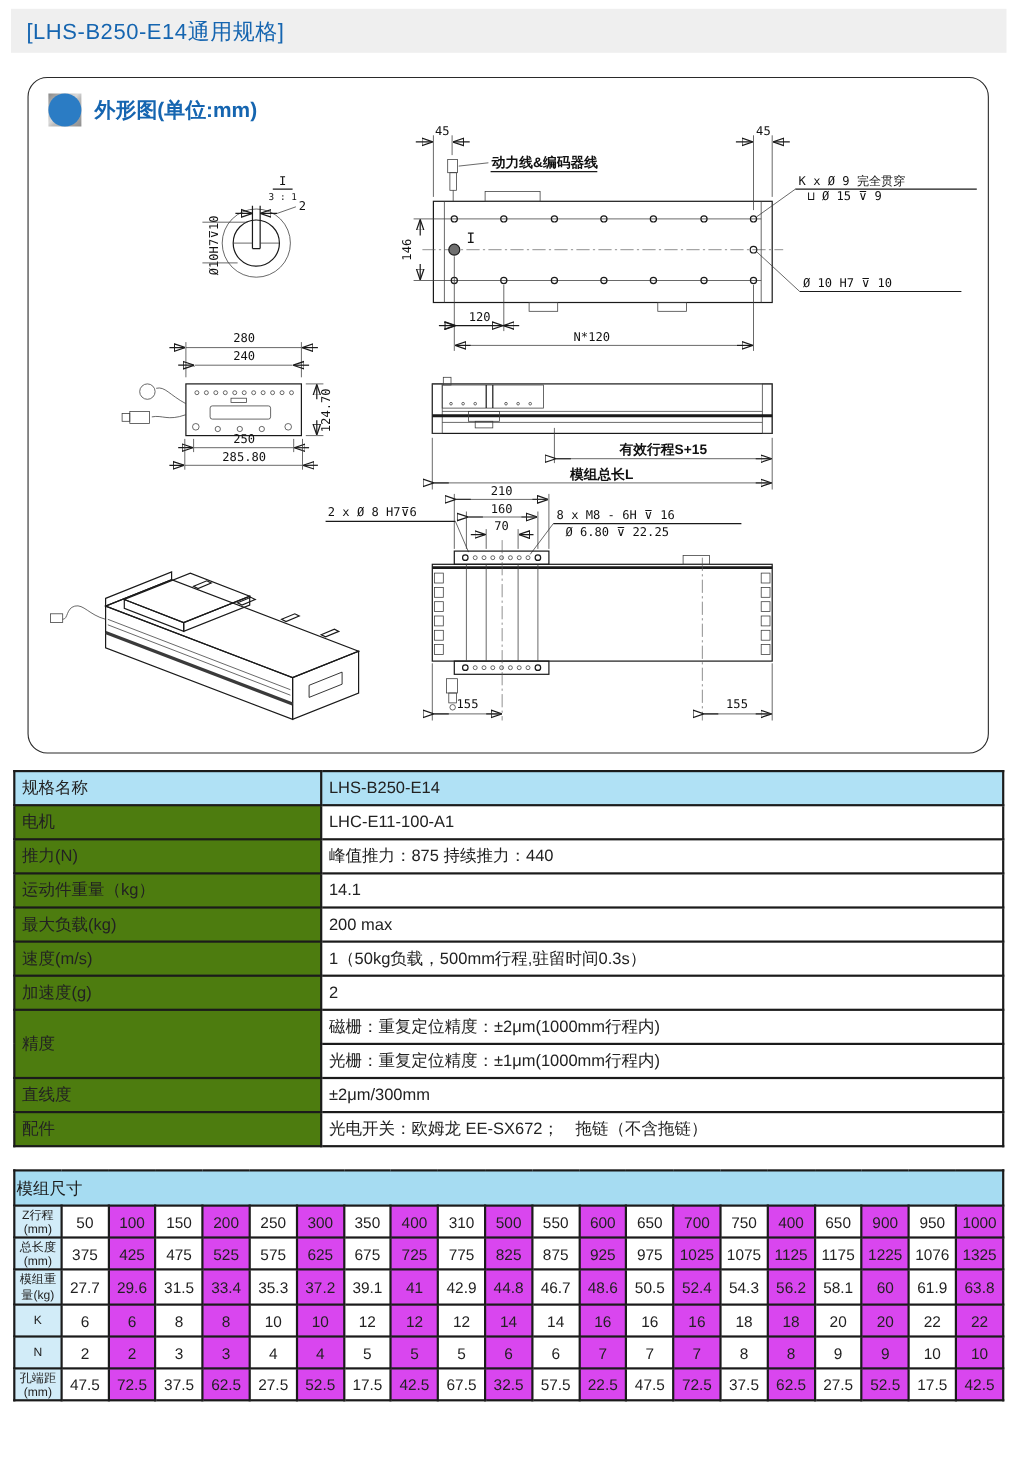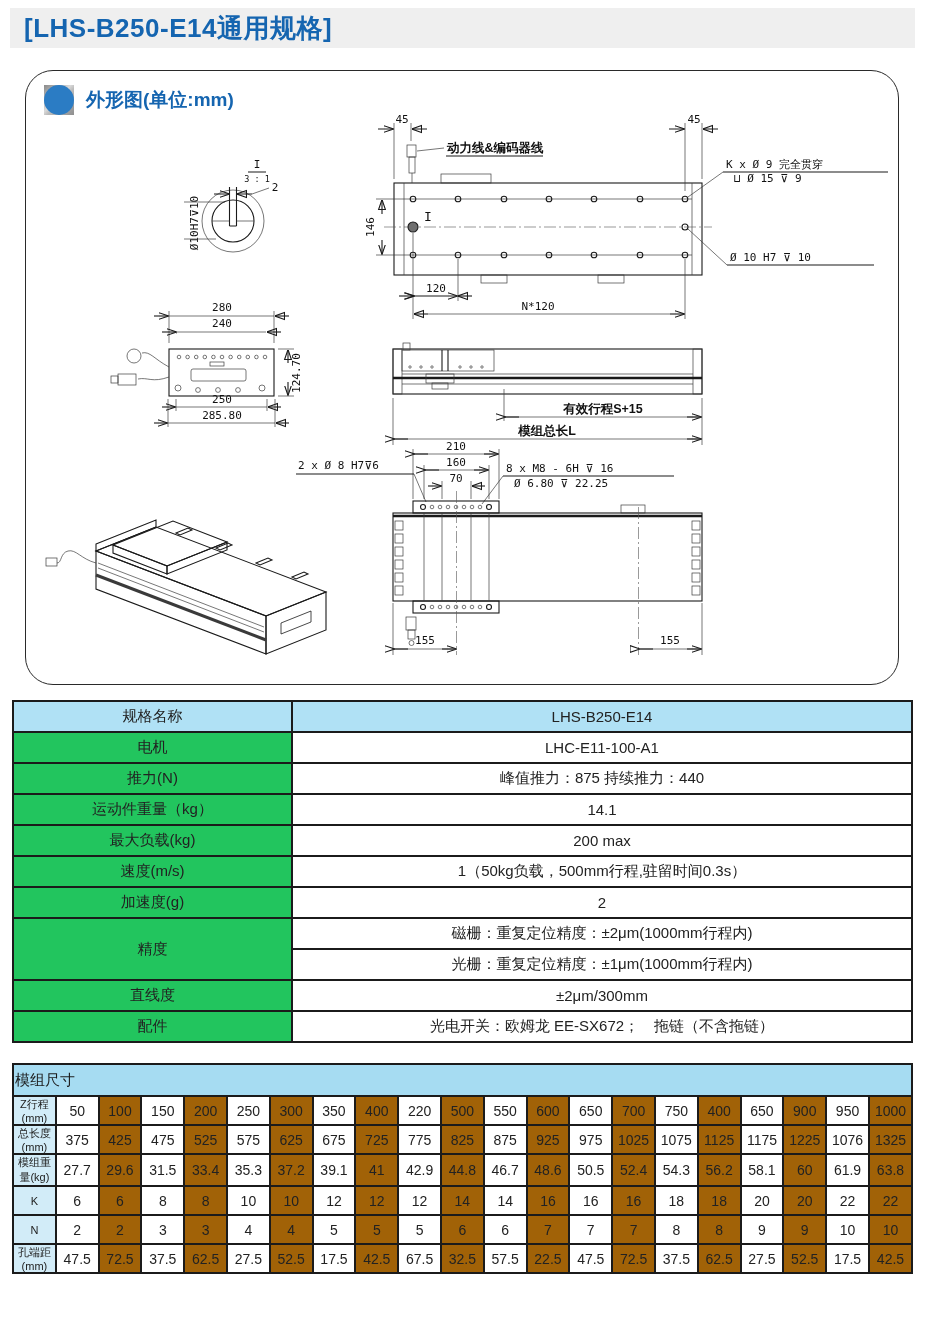--- a/index.html
+++ b/index.html
@@ -1,54 +1,54 @@
 <!DOCTYPE html>
 <html><head>
 <meta charset="utf-8">
 <style>
   html,body{margin:0;padding:0;background:#fff;}
   body{width:925px;height:1343px;font-family:"Liberation Sans",sans-serif;color:#222;position:relative;}
   .wrap{padding:8px 10px 0 10px;}
 
   
   .titlebar{background:#efefef;height:40px;display:flex;align-items:center;padding-left:14px;}
-  .titlebar h1{margin:0;font-size:26px;font-weight:bold;color:#1565b0;letter-spacing:.5px;}
+  .titlebar h1{margin:0;font-size:20px;font-weight:normal;color:#1565b0;letter-spacing:.5px;}
 
   
   .panel{position:relative;margin:22px auto 0 15px;width:872px;height:613px;
-         border:1.6px solid #2a2a2a;border-radius:28px;background:#fff;overflow:hidden;}
+         border:1.6px solid #2a2a2a;border-radius:18px;background:#fff;overflow:hidden;}
   .panel-head{position:absolute;top:14px;left:18px;display:flex;align-items:center;z-index:2;}
   .dot-icon{width:30px;height:30px;position:relative;
             background:linear-gradient(135deg,#8a8a8a 0%,#d9d9d9 45%,#bcbcbc 55%,#8f8f8f 100%);}
   .dot-icon::after{content:"";position:absolute;inset:0;border-radius:50%;background:#2b7cc4;}
   .panel-head .ptitle{margin-left:12px;font-size:19px;font-weight:bold;color:#1565b0;}
   svg.draw{position:absolute;inset:0;width:872px;height:613px;}
   svg .ln, svg line, svg rect, svg circle, svg path, svg polygon{stroke:#1a1a1a;fill:none;stroke-width:1.1;}
   svg .thin{stroke-width:0.7;stroke:#3c3c3c;}
   svg .cl{stroke-width:0.6;stroke:#555;stroke-dasharray:12 3 2 3;}
   svg .fillg{fill:#6f6f6f;}
   svg text{fill:#111;stroke:none;font-family:"DejaVu Sans Mono","DejaVu Sans",monospace;
            font-size:11px;text-anchor:middle;}
   svg text.s{font-size:8.5px;}
   svg text.cj{font-family:"Liberation Sans",sans-serif;font-size:12.5px;font-weight:bold;text-anchor:start;}
   svg text.start{text-anchor:start;}
 
   
   table.spec{border-collapse:collapse;margin:15px 0 0 2px;width:901px;table-layout:fixed;}
-  table.spec td{border:2px solid #1b1b1b;height:29px;text-align:center;font-size:15px;padding:0 6px;}
-  table.spec td.lbl{width:265px;background:#22c55e;}
+  table.spec td{border:2px solid #1b1b1b;height:29px;font-size:15px;padding:0 6px;}
+  table.spec td.lbl{width:265px;background:#4d7c0f;}
   table.spec tr.hdr td{background:#b0e1f5;}
 
   
   table.dims{border-collapse:collapse;margin:20px 0 0 2px;width:901px;table-layout:fixed;}
   table.dims th.cap{background:#a6dcf2;border:2px solid #1b1b1b;height:28px;text-align:left;
                     font-size:15px;font-weight:normal;color:#1b1b1b;}
   table.dims td{border:2px solid #1b1b1b;height:27px;text-align:center;font-size:14px;padding:0;}
   table.dims td.lbl{width:118px;background:#d2ecf8;font-size:11px;}
-  table.dims td.alt{background:#a16207;}
+  table.dims td.alt{background:#d946ef;}
 </style>
 </head>
 <body>
 
 <div class="wrap">
 
   <div class="titlebar">
     <h1>[LHS-B250-E14通用规格]</h1>
   </div>
 
@@ -423,21 +423,21 @@
         <tr>
           <td class="lbl">Z行程(mm)</td>
           <td>50</td>
           <td class="alt">100</td>
           <td>150</td>
           <td class="alt">200</td>
           <td>250</td>
           <td class="alt">300</td>
           <td>350</td>
           <td class="alt">400</td>
-          <td>220</td>
+          <td>310</td>
           <td class="alt">500</td>
           <td>550</td>
           <td class="alt">600</td>
           <td>650</td>
           <td class="alt">700</td>
           <td>750</td>
           <td class="alt">400</td>
           <td>650</td>
           <td class="alt">900</td>
           <td>950</td>

